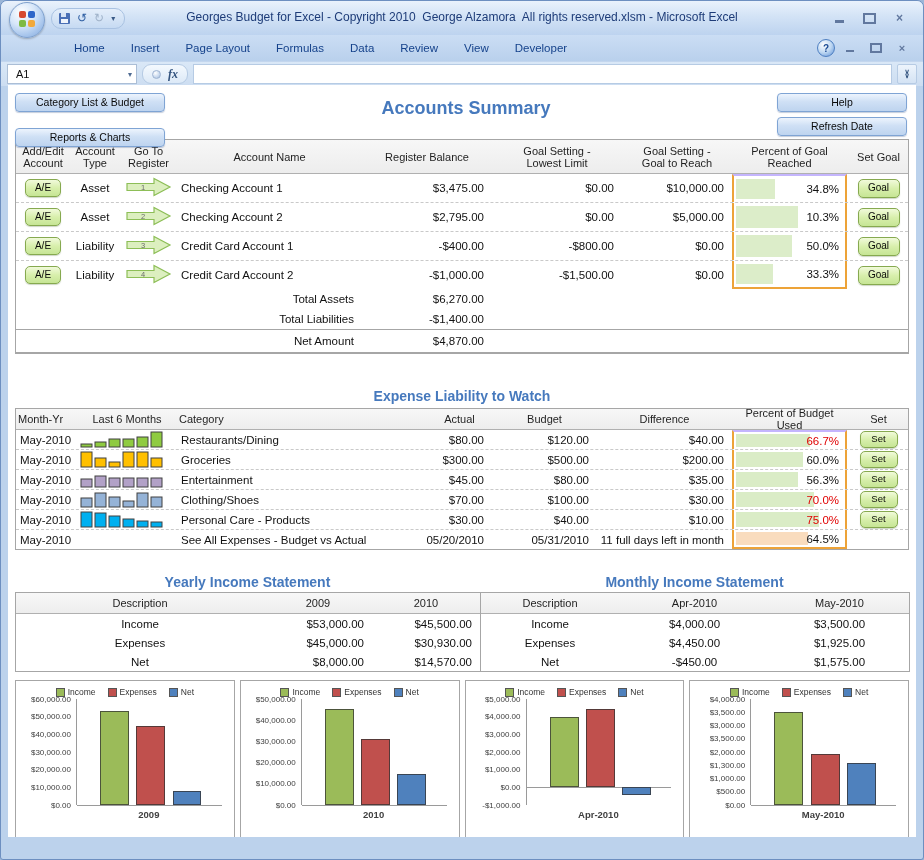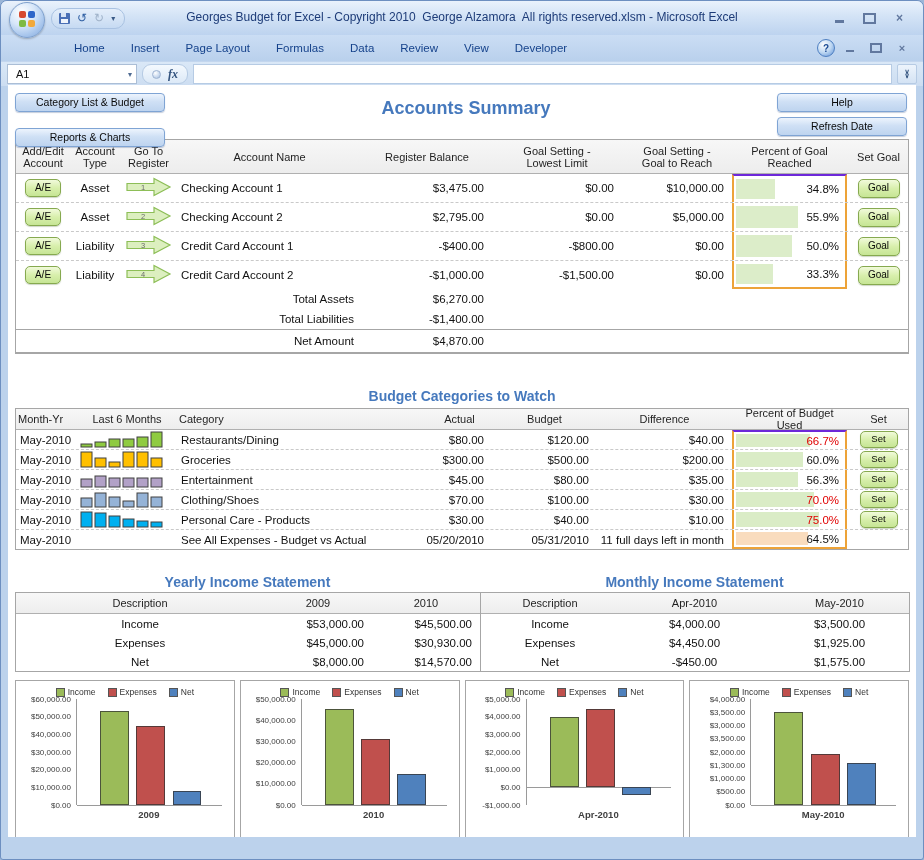--- a/index.html
+++ b/index.html
@@ -72,21 +72,21 @@
   .btn-green{background:linear-gradient(#F1FADB,#D8EFAC 50%,#C6E595);border:1px solid #86A94F;border-radius:5px;
     font-size:10px;color:#0A0A0A;text-align:center;box-shadow:0 1px 1px rgba(90,120,60,.3);}
   .btn-ae{width:34px;height:16px;line-height:15px;}
   .btn-goal{width:40px;height:17px;line-height:16px;}
   .btn-set{width:36px;height:15px;line-height:14px;font-size:9.5px;}
   .pbar{position:relative;width:100%;height:100%;}
   .pbar .fill{position:absolute;left:2px;top:3px;bottom:3px;background:#DCEDC9;}
   .pbar .lbl{position:absolute;right:6px;top:0;bottom:0;display:flex;align-items:center;font-size:11.5px;color:#111;}
   .pbar .lbl.alert{color:#E00000;}
   .hl{border-left:2px solid #EDA338;border-right:2px solid #EDA338;}
-  .hl-t{border-top:2px solid #6d28d9;}
+  .hl-t{border-top:2px solid #c4b5fd;}
   .hl-b{border-bottom:2px solid #EDA338;}
   .totals-row{display:grid;grid-template-columns:346px 130px 1fr;height:20px;}
   .totals-row .cell{font-size:11.5px;}
   .net-box{border-top:1px solid #A6A6A6;border-bottom:1px solid #A6A6A6;height:22px;}
   .spacer34{height:34px;} .spacer26{height:24px;} .spacer4{height:4px;} .spacer2{height:2px;}
   
   .income-row{display:flex;}
   .inc-tbl{border:1px solid #A6A6A6;}
   .grid-inc-y{display:grid;grid-template-columns:248px 108px 108px;}
   .grid-inc-m{display:grid;grid-template-columns:138px 151px 139px;}
@@ -271,21 +271,21 @@
                   <text x="17" y="12.8" font-size="7.5" text-anchor="middle" fill="#6a6a6a">2</text>
                 </svg></span>
             </div>
             <div class="cell c-left">Checking Account 2</div>
             <div class="cell c-right">$2,795.00</div>
             <div class="cell c-right">$0.00</div>
             <div class="cell c-right">$5,000.00</div>
             <div class="cell hl" style="padding: 0px;">
               <div class="pbar">
                 <div class="fill" style="width: 55.9%; background: rgb(220, 237, 201);"></div>
-                <span class="lbl">55.9%</span>
+                <span class="lbl">10.3%</span>
               </div>
             </div>
             <div class="cell c-center">
               <div class="btn-green btn-goal">Goal</div>
             </div>
           </div>
           <div class="grid-acct row acct-row">
             <div class="cell c-center">
               <div class="btn-green btn-ae">A/E</div>
             </div>
@@ -349,21 +349,21 @@
           </div>
           <div class="totals-row net-box">
             <div class="cell c-right">Net Amount</div>
             <div class="cell c-right">$4,870.00</div>
             <div class="cell"></div>
           </div>
         </div>
     </div>
 
     <div class="spacer34"></div>
-    <div class="section-title">Budget Categories to Watch</div>
+    <div class="section-title">Expense Liability to Watch</div>
     <div class="spacer4"></div>
 
     <div class="tbl-wrap">
       <div id="exp-hdr" class="grid-exp hdr" style="height:20px">
           <div class="cell" style="justify-content: flex-start; text-align: left;">Month-Yr</div>
           <div class="cell">Last 6 Months</div>
           <div class="cell" style="justify-content: flex-start; text-align: left;">Category</div>
           <div class="cell">Actual</div>
           <div class="cell">Budget</div>
           <div class="cell">Difference</div>

